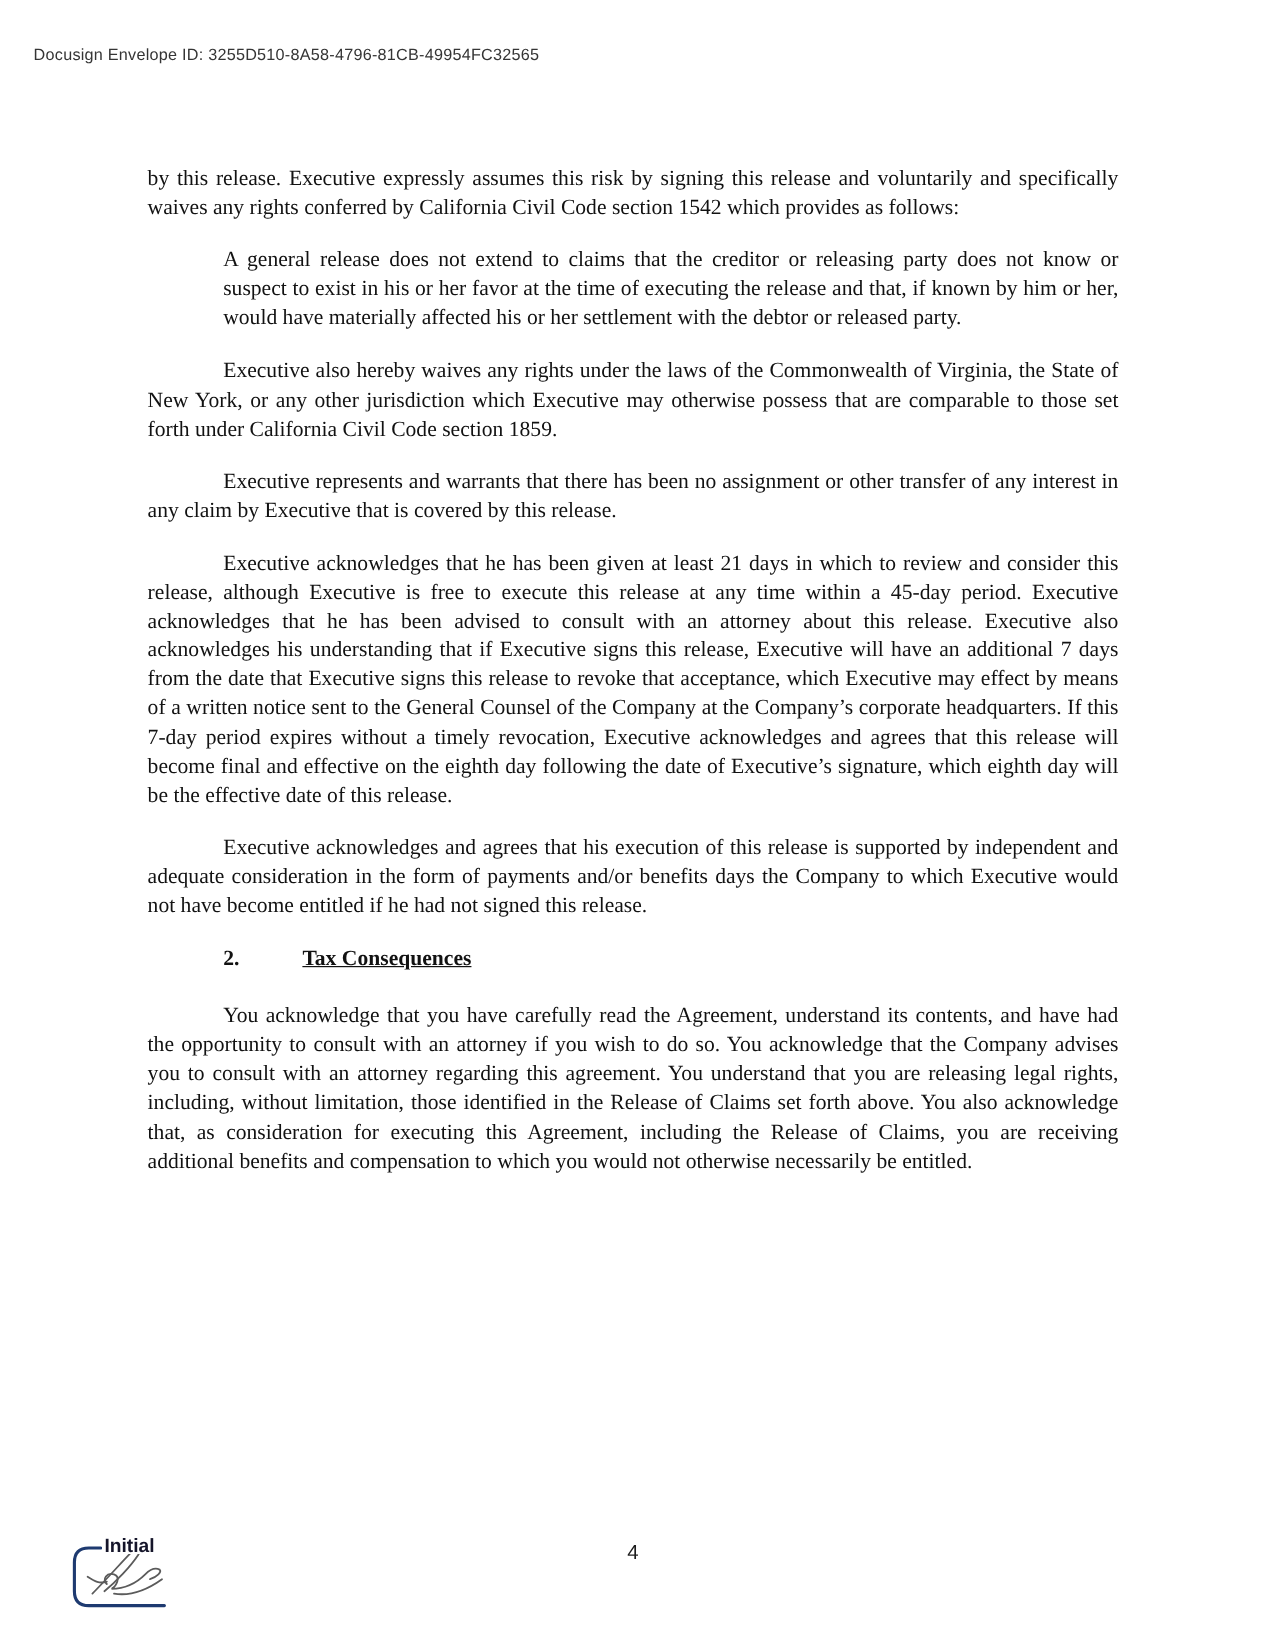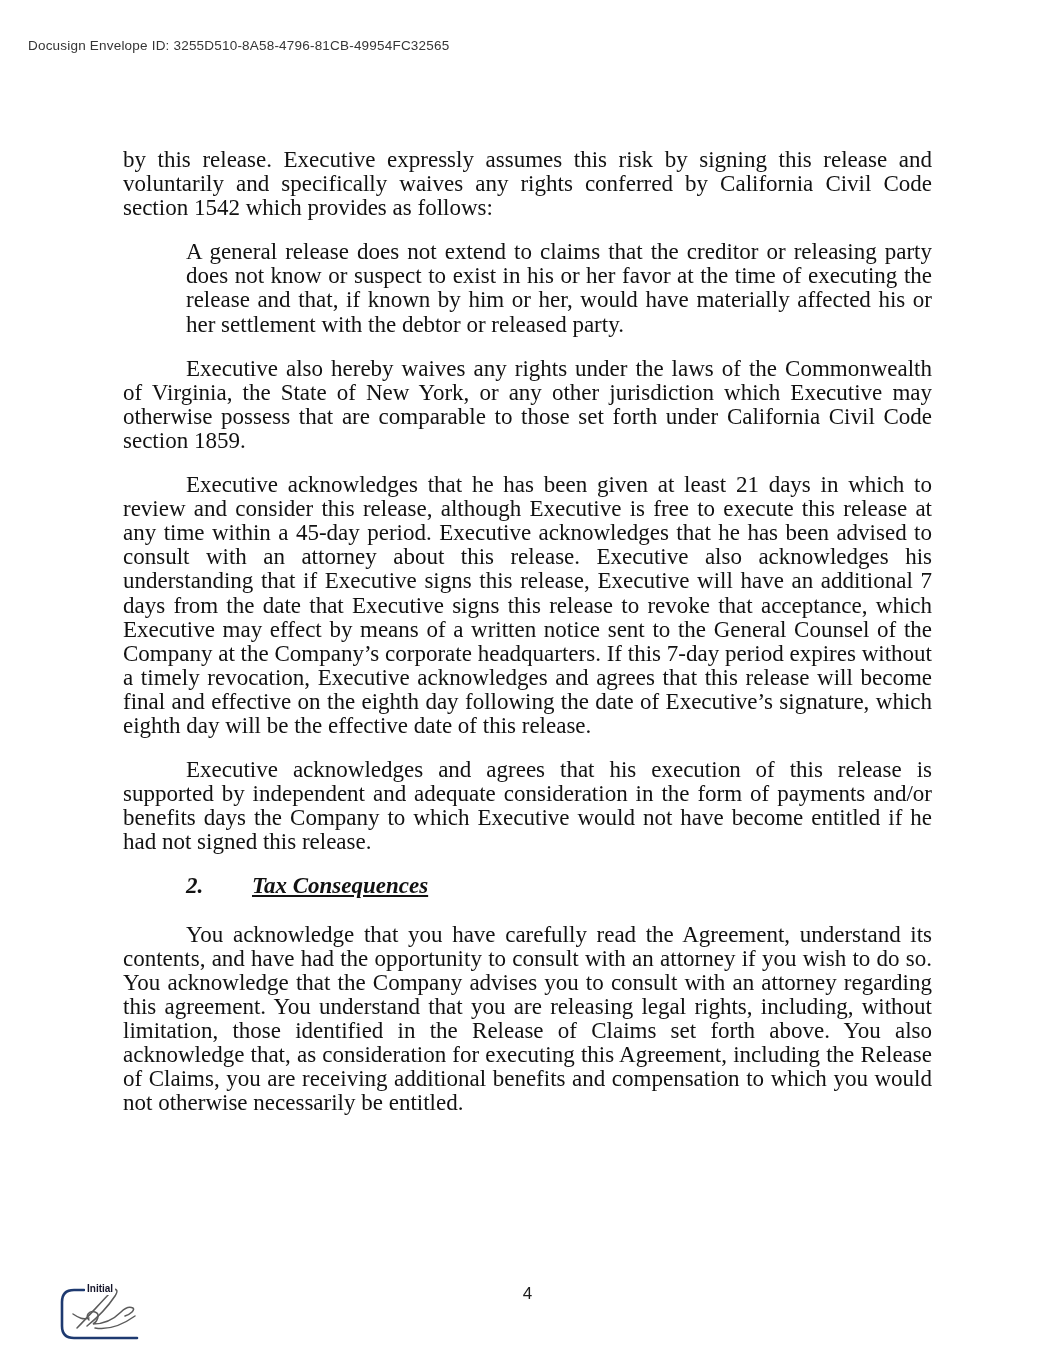--- a/index.html
+++ b/index.html
@@ -18,42 +18,41 @@
     left: 28px;
     top: 14px;
     font-family: "Liberation Sans", sans-serif;
     font-size: 13.5px;
     color: #353535;
     letter-spacing: 0.2px;
   }
   .body-text {
     position: absolute;
     left: 123px;
-    top: 124px;
+    top: 112px;
     width: 809px;
-    font-size: 23px;
+    font-size: 18px;
     line-height: 24.1px;
     text-align: justify;
   }
   .body-text p {
     margin: 0 0 20px 0;
     text-indent: 63px;
   }
   .body-text p.no-indent { text-indent: 0; }
   .body-text blockquote {
     margin: 0 0 20px 63px;
     text-indent: 0;
     padding: 0;
   }
   .section-heading {
     margin: 0 0 24px 63px;
     font-weight: bold;
     text-align: left;
     text-indent: 0;
-    font-style: italic;
   }
   .section-number {
     display: inline-block;
     width: 66px;
   }
   .section-title {
     text-decoration: underline;
   }
   .page-number {
     position: absolute;
@@ -72,21 +71,21 @@
     width: 170px;
     height: 80px;
     cursor: pointer;
   }
   .initial-tab svg { position: absolute; left: 0; top: 0; }
   .initial-label {
     position: absolute;
     left: 30px;
     top: 11px;
     font-family: "Liberation Sans", sans-serif;
-    font-size: 10px;
+    font-size: 16px;
     font-weight: bold;
     color: #15152a;
     background: #ffffff;
     padding: 0 2px;
     line-height: 12px;
     text-align: right;
   }
 </style>
 </head>
 <body>
@@ -96,20 +95,21 @@
   <div class="docusign-header">Docusign Envelope ID: 3255D510-8A58-4796-81CB-49954FC32565</div>
 
   <div class="body-text">
 
     <p class="no-indent">by this release.  Executive expressly assumes this risk by signing this release and voluntarily and specifically waives any rights conferred by California Civil Code section 1542 which provides as follows:</p>
 
     <blockquote>A general release does not extend to claims that the creditor or releasing party does not know or suspect to exist in his or her favor at the time of executing the release and that, if known by him or her, would have materially affected his or her settlement with the debtor or released party.</blockquote>
 
     <p>Executive also hereby waives any rights under the laws of the Commonwealth of Virginia, the State of New York, or any other jurisdiction which Executive may otherwise possess that are comparable to those set forth under California Civil Code section 1859.</p>
 
+    <p>Executive represents and warrants that there has been no assignment or other transfer of any interest in any claim by Executive that is covered by this release.</p>
 
     <p>Executive acknowledges that he has been given at least 21 days in which to review and consider this release, although Executive is free to execute this release at any time within a 45-day period.  Executive acknowledges that he has been advised to consult with an attorney about this release.  Executive also acknowledges his understanding that if Executive signs this release, Executive will have an additional 7 days from the date that Executive signs this release to revoke that acceptance, which Executive may effect by means of a written notice sent to the General Counsel of the Company at the Company’s corporate headquarters.  If this 7-day period expires without a timely revocation, Executive acknowledges and agrees that this release will become final and effective on the eighth day following the date of Executive’s signature, which eighth day will be the effective date of this release.</p>
 
     <p>Executive acknowledges and agrees that his execution of this release is supported by independent and adequate consideration in the form of payments and/or benefits days the Company to which Executive would not have become entitled if he had not signed this release.</p>
 
     <div class="section-heading">
       <span class="section-number">2.</span><span class="section-title">Tax Consequences</span>
     </div>
 
 

